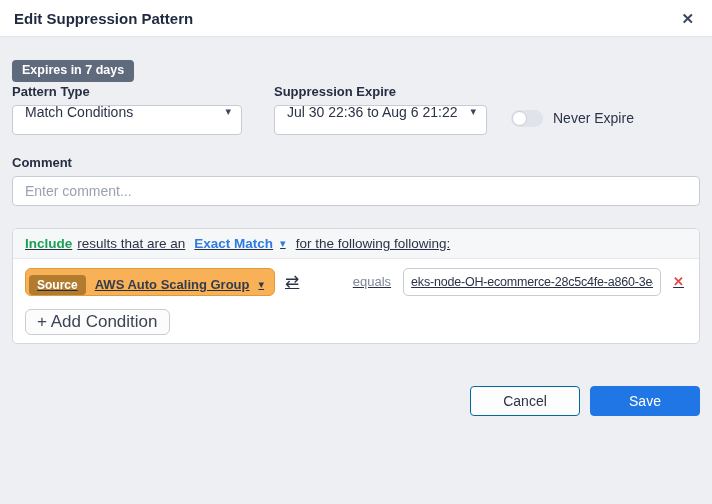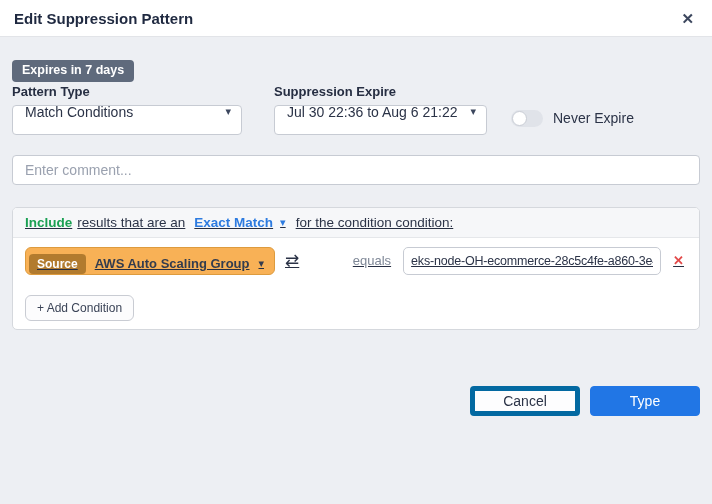--- a/index.html
+++ b/index.html
@@ -103,35 +103,35 @@
     padding: 0 7px; font-size: 12.5px; color: #2b3347; letter-spacing: -0.2px;
     font-family: "Liberation Sans", sans-serif; outline: none;
   }
   .remove-btn {
     margin-left: 12px; margin-right: 3px; color: #e24a4a; font-size: 13px; font-weight: 700;
     background: none; border: none; cursor: pointer; line-height: 1;
     font-family: "Liberation Sans", sans-serif;
   }
 
   .add-condition-btn {
-    margin-top: 20px; height: 26px; padding: 0 11px;
+    margin-top: 13px; height: 26px; padding: 0 11px;
     background: #fcfcfd; border: 1px solid #c9ccd3; border-radius: 6px;
-    font-size: 12px; color: #3b4457; cursor: pointer;
+    font-size: 17px; color: #3b4457; cursor: pointer;
     font-family: "Liberation Sans", sans-serif;
   }
 
   
   .modal-footer {
     margin-top: auto; display: flex; justify-content: flex-end; gap: 10px;
   }
   .btn {
     height: 30px; width: 110px; border-radius: 4px; font-size: 14px;
     cursor: pointer; font-family: "Liberation Sans", sans-serif;
   }
-  .btn-cancel { background: #fdfdfe; border: 5px solid #0369a1; color: #2b3347; }
+  .btn-cancel { background: #fdfdfe; border: 1px solid #0369a1; color: #2b3347; }
   .btn-save { background: #2176e5; border: 1px solid #2176e5; color: #ffffff; }
 </style>
 </head>
 <body>
 
 <div class="modal">
 
   <div class="modal-header">
     <div class="modal-title">Edit Suppression Pattern</div>
     <button class="close-btn">✕</button>
@@ -160,49 +160,50 @@
 
       <div class="toggle-group">
         <div class="toggle">
           <div class="toggle-knob"></div>
         </div>
         <div class="toggle-label">Never Expire</div>
       </div>
     </div>
 
     <div class="comment-group">
+      <div class="field-label">Comment</div>
       <input class="text-input" type="text" placeholder="Enter comment..." style="">
     </div>
 
     <div class="condition-box">
       <div class="condition-strip">
         <span class="include-word">Include</span>
         <span class="strip-mid">results that are an</span>
         <span class="match-type-select">
           <span>Exact Match</span>
           <span class="caret">▾</span>
         </span>
-        <span>for the condition condition:</span>
+        <span>for the following following:</span>
       </div>
 
       <div class="condition-body">
         <div class="condition-row">
           <div class="facet-pill">
             <span class="facet-tag">Source</span>
             <span class="facet-value">AWS Auto Scaling Group</span>
             <span class="pill-caret">▾</span>
           </div>
           <span class="swap-icon">⇄</span>
           <span class="operator-label">equals</span>
           <input class="value-input" type="text" value="eks-node-OH-ecommerce-28c5c4fe-a860-3e4" style="">
           <button class="remove-btn">✕</button>
         </div>
         <button class="add-condition-btn">+ Add Condition</button>
       </div>
     </div>
 
     <div class="modal-footer">
       <button class="btn btn-cancel">Cancel</button>
-      <button class="btn btn-save">Type</button>
+      <button class="btn btn-save">Save</button>
     </div>
 
   </div>
 </div>
 
 </body></html>

